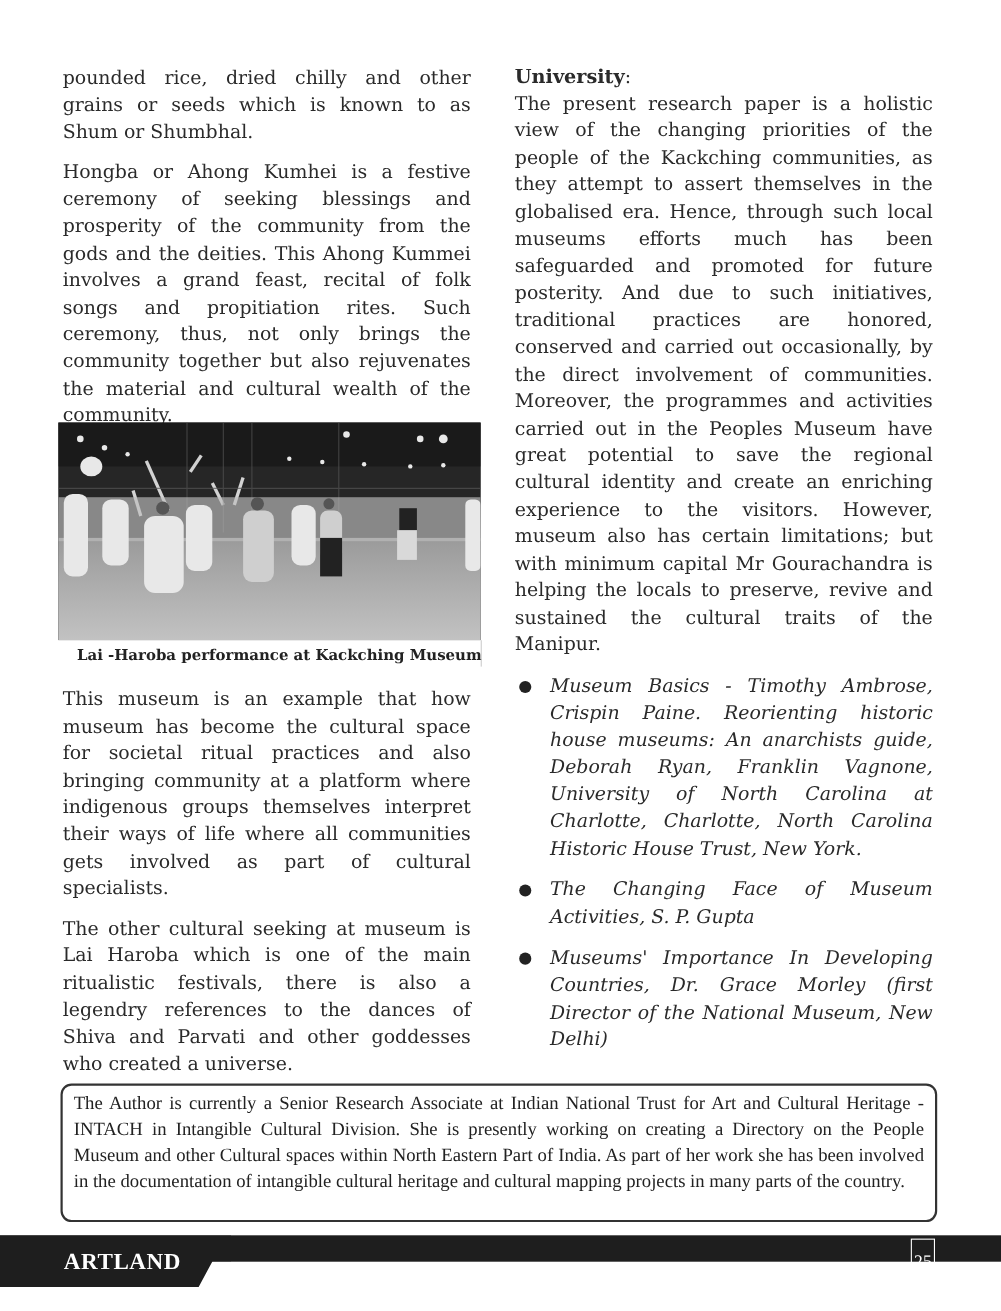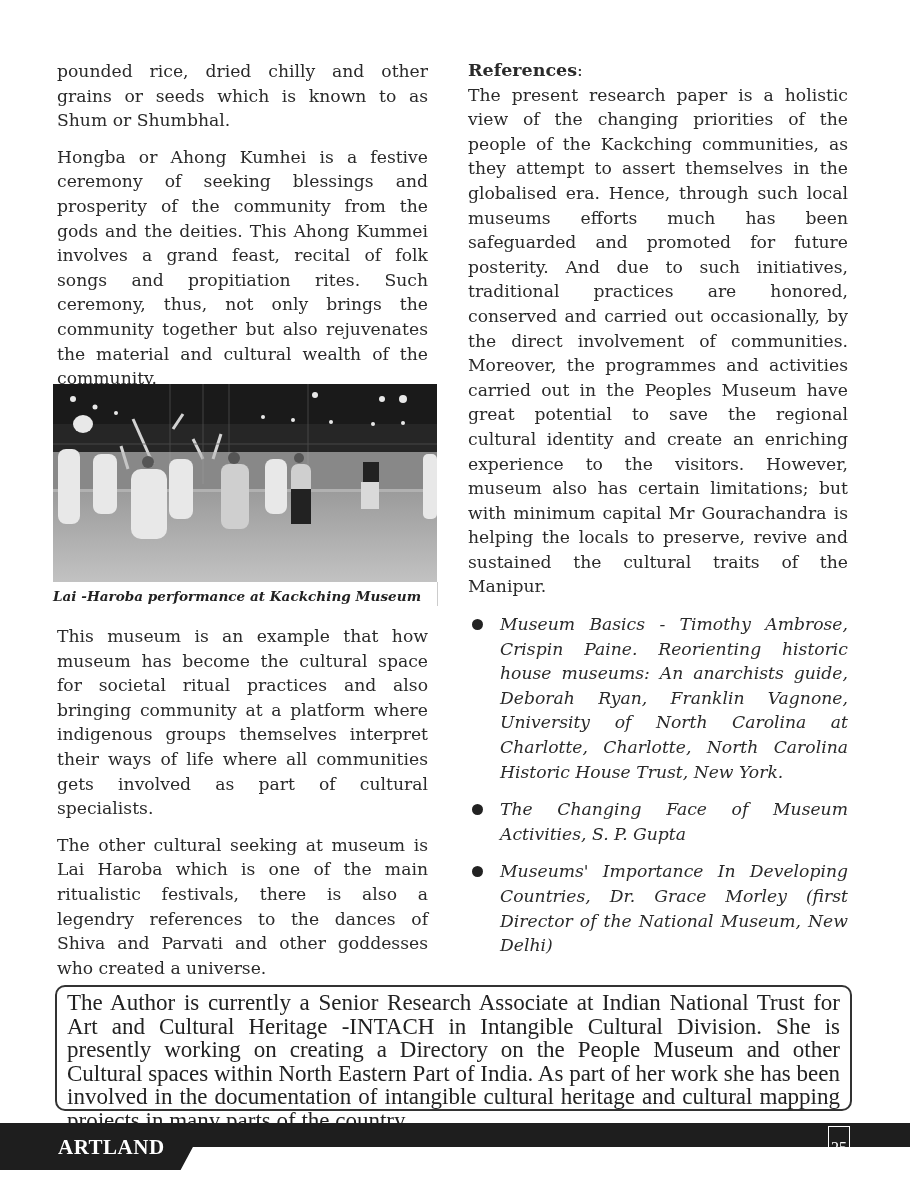--- a/index.html
+++ b/index.html
@@ -8,28 +8,28 @@
   .col { position:absolute; font-size:17.2px; line-height:24.6px; text-align:justify; }
   .col p { margin:0; }
   #left-col { left:57px; top:59px; width:371px; }
   #right-col { left:468px; top:58px; width:380px; }
   .para { margin-bottom:12px !important; }
   .heading { font-weight:bold; font-size:17.5px; }
   .heading-i { font-weight:bold; font-style:italic; font-size:17.5px; margin-top:10px !important; }
   .photo-wrap { position:absolute; left:53px; top:384px; width:385px; }
   .photo { width:384px; height:198px; position:relative; overflow:hidden;
            background:linear-gradient(180deg,#1c1c1c 0%,#3a3a3a 30%,#8f8f8f 55%,#b8b8b8 75%,#a3a3a3 100%); }
-  .caption { font-style:italic; font-weight:bold; font-size:13.6px; text-align:left; margin-top:6px; color:#222; }
+  .caption { font-weight:bold; font-size:13.6px; text-align:right; margin-top:6px; color:#222; }
   .caption-rule { position:absolute; right:0; top:198px; width:1px; height:24px; background:#ccc; }
   .refs { list-style:none; margin:6px 0 0 0; padding:0; }
   .refs li { position:relative; padding-left:32px; font-style:italic; margin-bottom:12px; text-align:justify;margin-top:13px; }
   .refs li .bullet { position:absolute; left:4px; top:7px; width:11px; height:11px; border-radius:50%; background:#222; }
   .author-box { position:absolute; left:55px; top:985px; width:797px; height:126px; border:2px solid #333;
                 border-radius:10px; box-sizing:border-box; padding:4px 10px 0 10px;
-                font-family:"Liberation Serif", serif; font-size:23px; line-height:23.6px; text-align:justify; color:#222; }
+                font-family:"Liberation Serif", serif; font-size:17px; line-height:23.6px; text-align:justify; color:#222; }
   .footer-bar { position:absolute; left:0; top:1123px; width:910px; height:24px; background:#1e1e1e; }
   .footer-tab { position:absolute; left:0; top:1123px; width:210px; height:47px; background:#1e1e1e;
                 clip-path:polygon(0 0,100% 0,100% 50%,92% 50%,86% 100%,0 100%); }
   .brand { position:absolute; left:58px; top:1135px; color:#fff; font-family:"Liberation Serif", serif;
            font-weight:bold; font-size:21px; letter-spacing:0.5px; }
   .page-num { position:absolute; left:828px; top:1126px; border:1.5px solid #fff; color:#fff;
               font-family:"Liberation Serif", serif; font-size:16px; line-height:17px; padding:12px 2px; }
 </style>
 </head>
 <body>
@@ -106,21 +106,21 @@
   <div class="caption">Lai -Haroba performance at Kackching Museum</div>
 </div>
 
 <div class="col" style="left:57px; top:624px; width:371px;">
   <p class="para">This museum is an example that how museum has become the cultural space for societal ritual practices and also bringing community at a platform where indigenous groups themselves interpret their ways of life where all communities gets involved as part of cultural specialists.</p>
   <p class="para">The other cultural seeking at museum is Lai Haroba which is one of the main ritualistic festivals, there is also a legendry references to the dances of Shiva and Parvati and other goddesses who created a universe.</p>
 </div>
 
 <div id="right-col" class="col">
   <p>
-    <span class="heading">References</span><span>:</span>
+    <span class="heading">University</span><span>:</span>
   </p>
   <p>The present research paper is a holistic view of the changing priorities of the people of the Kackching communities, as they attempt to assert themselves in the globalised era. Hence, through such local museums efforts much has been safeguarded and promoted for future posterity. And due to such initiatives, traditional practices are honored, conserved and carried out occasionally, by the direct involvement of communities. Moreover, the programmes and activities carried out in the Peoples Museum have great potential to save the regional cultural identity and create an enriching experience to the visitors. However, museum also has certain limitations; but with minimum capital Mr Gourachandra is helping the locals to preserve, revive and sustained the cultural traits of the Manipur.</p>
   <ul class="refs">
     <li><span class="bullet"></span><span>Museum Basics - Timothy Ambrose, Crispin Paine. Reorienting historic house museums: An anarchists guide, Deborah Ryan, Franklin Vagnone, University of North Carolina at Charlotte, Charlotte, North Carolina Historic House Trust, New York.</span></li>
     <li><span class="bullet"></span><span>The Changing Face of Museum Activities, S. P. Gupta</span></li>
     <li><span class="bullet"></span><span>Museums' Importance In Developing Countries, Dr. Grace Morley (first Director of the National Museum, New Delhi)</span></li>
   </ul>
 </div>
 
 <div class="author-box">

